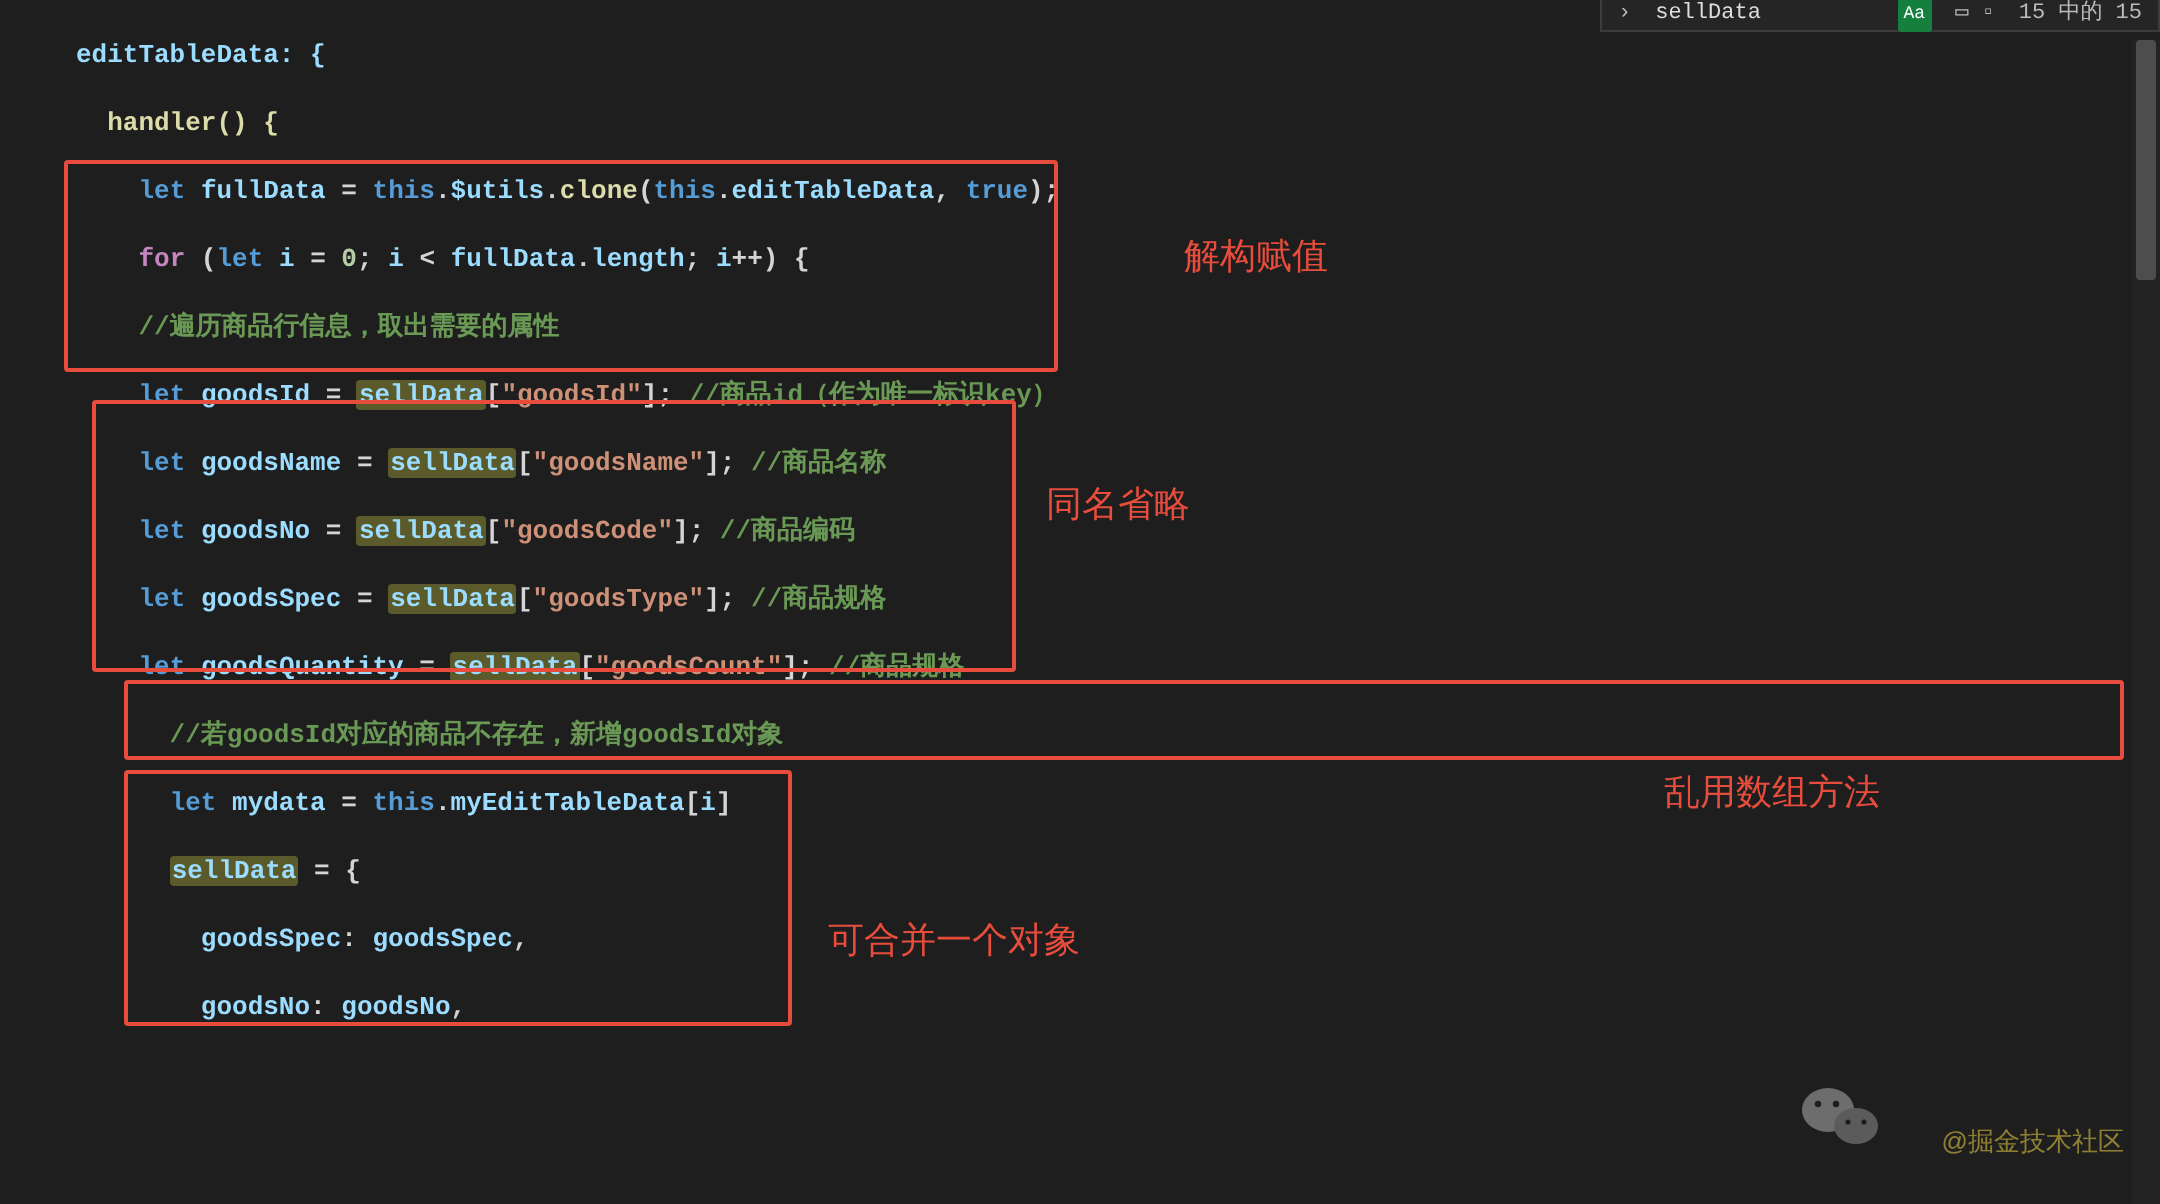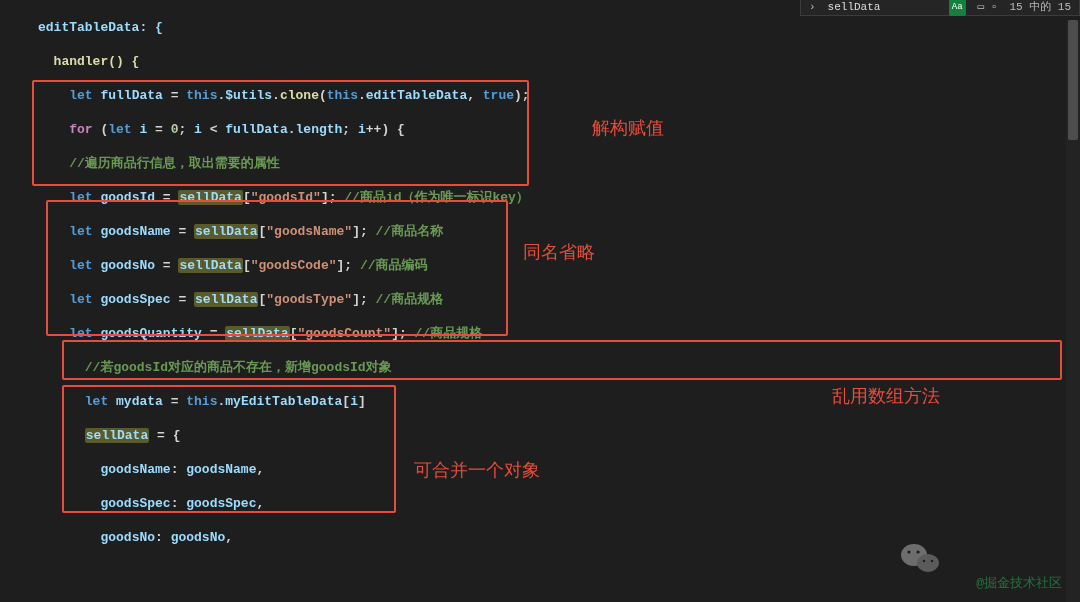--- a/index.html
+++ b/index.html
@@ -62,25 +62,25 @@
     position: absolute;
     color: #e74c3c;
     font-family: "Microsoft YaHei", sans-serif;
     font-size: 18px;
     pointer-events: none;
   }
 
   .watermark {
     position: absolute;
     right: 18px;
-    bottom: 10px;
-    color: #22c55e;
+    bottom: 23px;
+    color: #fde047;
     opacity: 0.5;
     font-size: 13px;
-    font-family: Liberation Mono, monospace;
+    font-family: Liberation Sans, sans-serif;
   }
   .chat-icon {
     position: absolute;
     right: 140px;
     bottom: 22px;
     opacity: 0.5;
   }
 
   
   .find {
@@ -122,21 +122,20 @@
 <div><span>    </span><span class="kwi">for</span><span> (</span><span class="kw">let</span><span> </span><span class="id">i</span><span> = </span><span class="num">0</span><span>; </span><span class="id">i</span><span> &lt; </span><span class="id">fullData</span><span>.</span><span class="id">length</span><span>; </span><span class="id">i</span><span>++) {</span></div>
 <div><span class="cmt">    //遍历商品行信息，取出需要的属性</span></div>
 <div><span>    </span><span class="kw">let</span><span> </span><span class="id">goodsId</span><span> = </span><span class="id hl">sellData</span><span>[</span><span class="str">"goodsId"</span><span>]; </span><span class="cmt">//商品id（作为唯一标识key）</span></div>
 <div><span>    </span><span class="kw">let</span><span> </span><span class="id">goodsName</span><span> = </span><span class="id hl">sellData</span><span>[</span><span class="str">"goodsName"</span><span>]; </span><span class="cmt">//商品名称</span></div>
 <div><span>    </span><span class="kw">let</span><span> </span><span class="id">goodsNo</span><span> = </span><span class="id hl">sellData</span><span>[</span><span class="str">"goodsCode"</span><span>]; </span><span class="cmt">//商品编码</span></div>
 <div><span>    </span><span class="kw">let</span><span> </span><span class="id">goodsSpec</span><span> = </span><span class="id hl">sellData</span><span>[</span><span class="str">"goodsType"</span><span>]; </span><span class="cmt">//商品规格</span></div>
 <div><span>    </span><span class="kw">let</span><span> </span><span class="id">goodsQuantity</span><span> = </span><span class="id hl">sellData</span><span>[</span><span class="str">"goodsCount"</span><span>]; </span><span class="cmt">//商品规格</span></div>
 <div><span class="cmt">      //若goodsId对应的商品不存在，新增goodsId对象</span></div>
 <div><span>      </span><span class="kw">let</span><span> </span><span class="id">mydata</span><span> = </span><span class="kw">this</span><span>.</span><span class="id">myEditTableData</span><span>[</span><span class="id">i</span><span>]</span></div>
 <div><span>      </span><span class="id hl">sellData</span><span> = {</span></div>
-<div><span>        </span><span class="id">goodsName</span><span>: </span><span class="id">goodsName</span><span>,</span></div>
 <div><span>        </span><span class="id">goodsSpec</span><span>: </span><span class="id">goodsSpec</span><span>,</span></div>
 <div><span>        </span><span class="id">goodsNo</span><span>: </span><span class="id">goodsNo</span><span>,</span></div>
 
 
 
 
 
 
 
 

